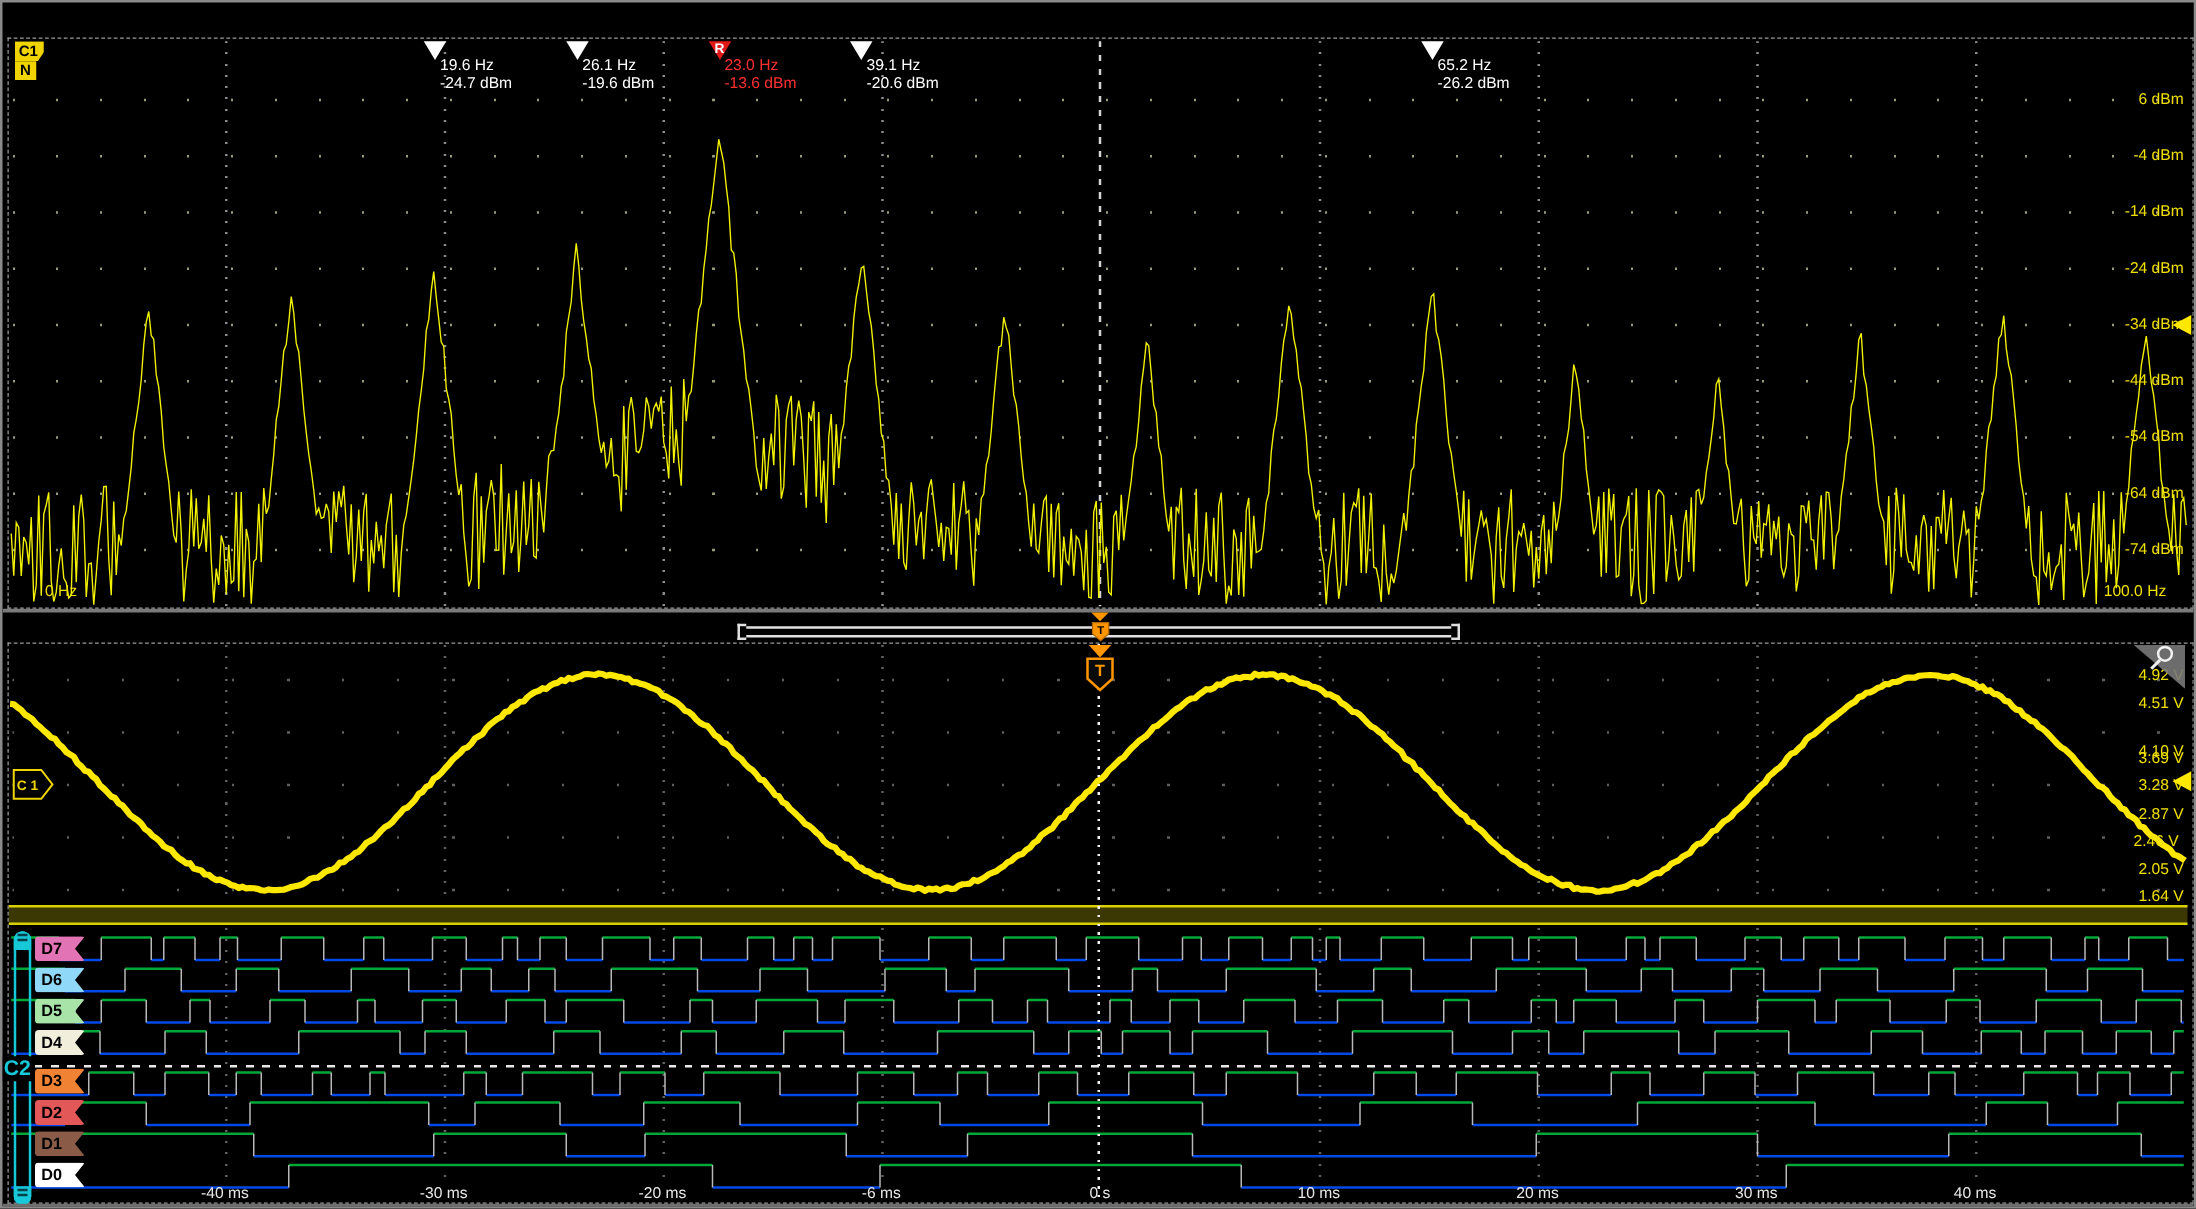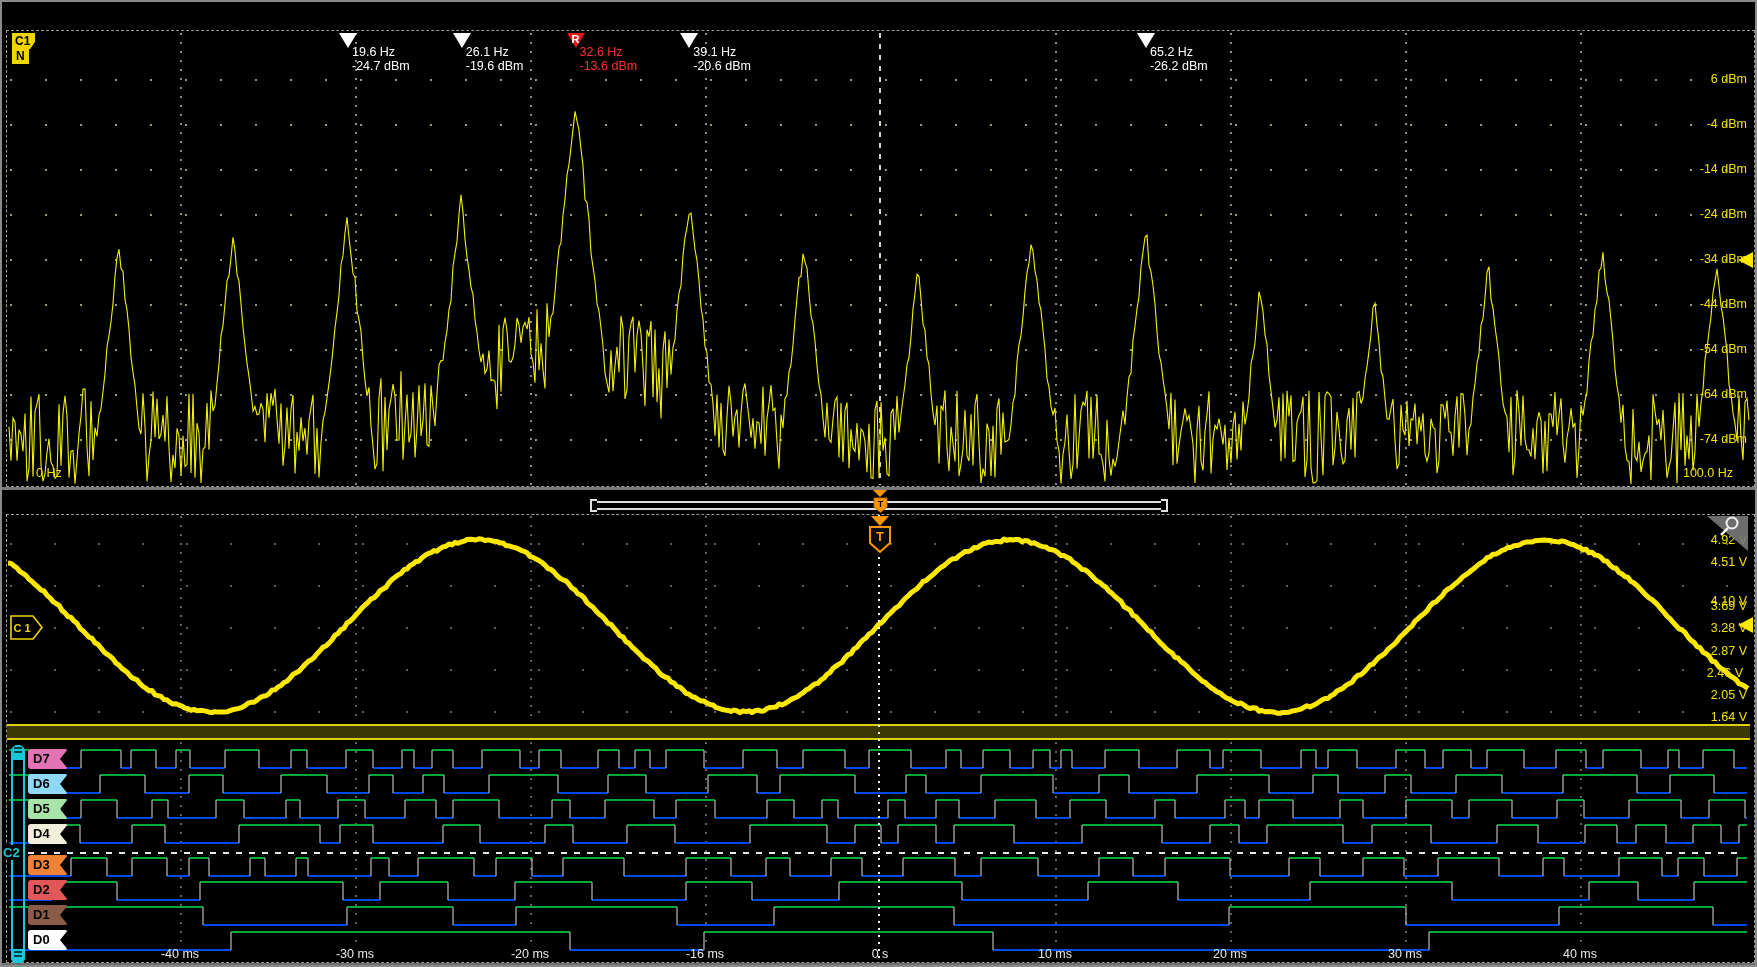--- a/index.html
+++ b/index.html
@@ -43,21 +43,21 @@
     padding:2px 0 0 5px;border-radius:3px;clip-path:polygon(0 0,100% 0,80% 50%,100% 100%,0 100%);}
   .larrow{position:absolute;z-index:16;width:0;height:0;
     border-top:8px solid transparent;border-bottom:8px solid transparent;border-right:15px solid #ffe800;}
   #band{position:absolute;left:5px;right:5px;top:722px;height:16px;z-index:8;
     background:rgba(170,160,10,.35);border-top:2px solid #d8d000;border-bottom:2px solid #d8d000;}
   #c2line{position:absolute;left:26px;right:14px;top:850px;height:2px;z-index:11;
     background-image:repeating-linear-gradient(to right,#e8e8e8 0 6px,transparent 6px 13px);}
   #c2bracket{position:absolute;left:9px;top:743px;width:14px;height:219px;border:2px solid #17c8d8;border-radius:8px;z-index:9;}
   .c2cap{position:absolute;left:9px;width:14px;height:15px;background:#17c8d8;z-index:10;}
   .c2cap i{display:block;height:2px;background:#064048;margin:2px 3px 0 3px;}
-  #c2label{position:absolute;left:0px;top:843px;z-index:12;color:#17c8d8;background:#000;font-size:13px;font-weight:bold;padding:0 1px;}
+  #c2label{position:absolute;left:0px;top:843px;z-index:12;color:#17c8d8;background:#000;font-size:17px;font-weight:bold;padding:0 1px;}
   #scrollbar{position:absolute;left:588px;top:497px;height:13px;width:578px;z-index:31;}
   #scrollbar .cap{position:absolute;top:0;width:7px;height:13px;border:2px solid #e0e0e0;}
   #scrollbar .cap.l{left:0;border-right:none;}
   #scrollbar .cap.r{right:0;border-left:none;}
   #scrollbar .lines{position:absolute;left:7px;right:7px;top:2px;height:9px;
     border-top:2px solid #e0e0e0;border-bottom:2px solid #e0e0e0;}
   .minitri{position:absolute;width:0;height:0;z-index:33;
     border-left:7px solid transparent;border-right:7px solid transparent;border-top:7px solid #ff9500;}
   #magnifier{position:absolute;left:1705px;top:514px;width:41px;height:35px;z-index:18;
     background:rgba(120,120,120,.9);clip-path:polygon(0 0,100% 0,100% 100%);}
@@ -242,21 +242,21 @@
       <div>-24.7 dBm</div>
     </div>
     <div class="marker-tri" style="left:450.75px;top:31px;"></div>
     <div class="marker-label" style="left:463.75px;top:44px;">
       <div>26.1 Hz</div>
       <div>-19.6 dBm</div>
     </div>
     <div class="marker-tri ref" style="left:564.5px;top:31px;"></div>
     <div class="marker-r-text" style="left:569.5px;top:31px;">R</div>
     <div class="marker-label ref" style="left:577.5px;top:44px;">
-      <div>32.6 Hz</div>
+      <div>23.0 Hz</div>
       <div>-13.6 dBm</div>
     </div>
     <div class="marker-tri" style="left:678.25px;top:31px;"></div>
     <div class="marker-label" style="left:691.25px;top:44px;">
       <div>39.1 Hz</div>
       <div>-20.6 dBm</div>
     </div>
     <div class="marker-tri" style="left:1135px;top:31px;"></div>
     <div class="marker-label" style="left:1148px;top:44px;">
       <div>65.2 Hz</div>
@@ -275,19 +275,19 @@
     <div class="dbadge" style="left:26px;top:772px;background:#8fd8f8;">D6</div>
     <div class="dbadge" style="left:26px;top:797px;background:#a8e4a8;">D5</div>
     <div class="dbadge" style="left:26px;top:822px;background:#f2eedc;">D4</div>
     <div class="dbadge" style="left:26px;top:853px;background:#f08233;">D3</div>
     <div class="dbadge" style="left:26px;top:878px;background:#e25858;">D2</div>
     <div class="dbadge" style="left:26px;top:903px;background:#8a5c48;">D1</div>
     <div class="dbadge" style="left:26px;top:928px;background:#ffffff;">D0</div>
     <div class="tlab" style="left:178px;top:945px;">-40 ms</div>
     <div class="tlab" style="left:353px;top:945px;">-30 ms</div>
     <div class="tlab" style="left:528px;top:945px;text-align:right;">-20 ms</div>
-    <div class="tlab" style="left:703px;top:945px;">-16 ms</div>
+    <div class="tlab" style="left:703px;top:945px;">-6 ms</div>
     <div class="tlab" style="left:878px;top:945px;">0 s</div>
     <div class="tlab" style="left:1053px;top:945px;">10 ms</div>
     <div class="tlab" style="left:1228px;top:945px;">20 ms</div>
     <div class="tlab" style="left:1403px;top:945px;">30 ms</div>
     <div class="tlab" style="left:1578px;top:945px;">40 ms</div>
   </div>
 
 </body></html>

